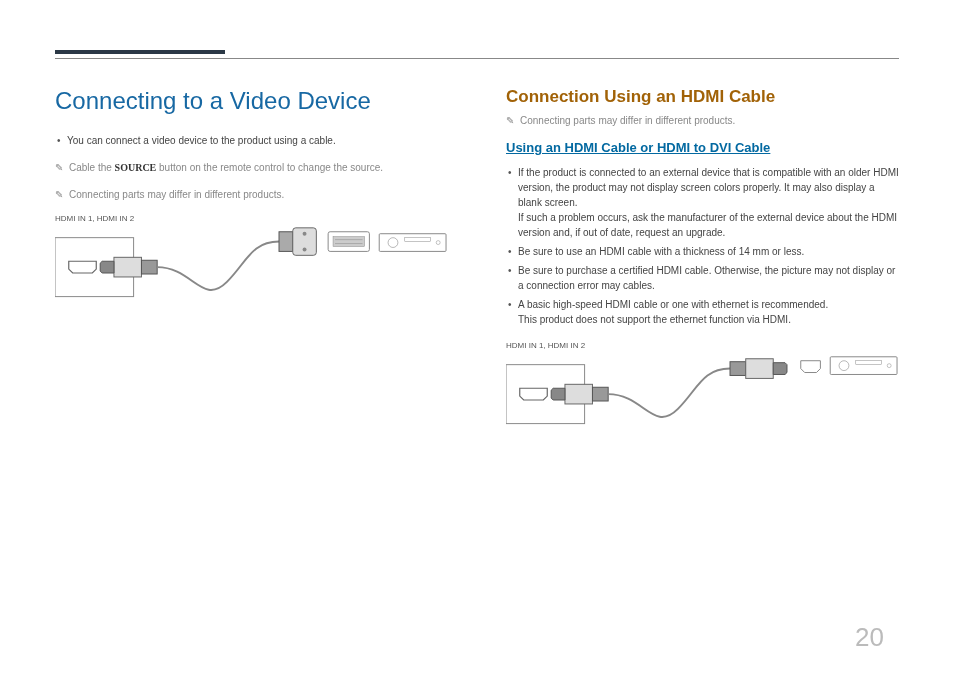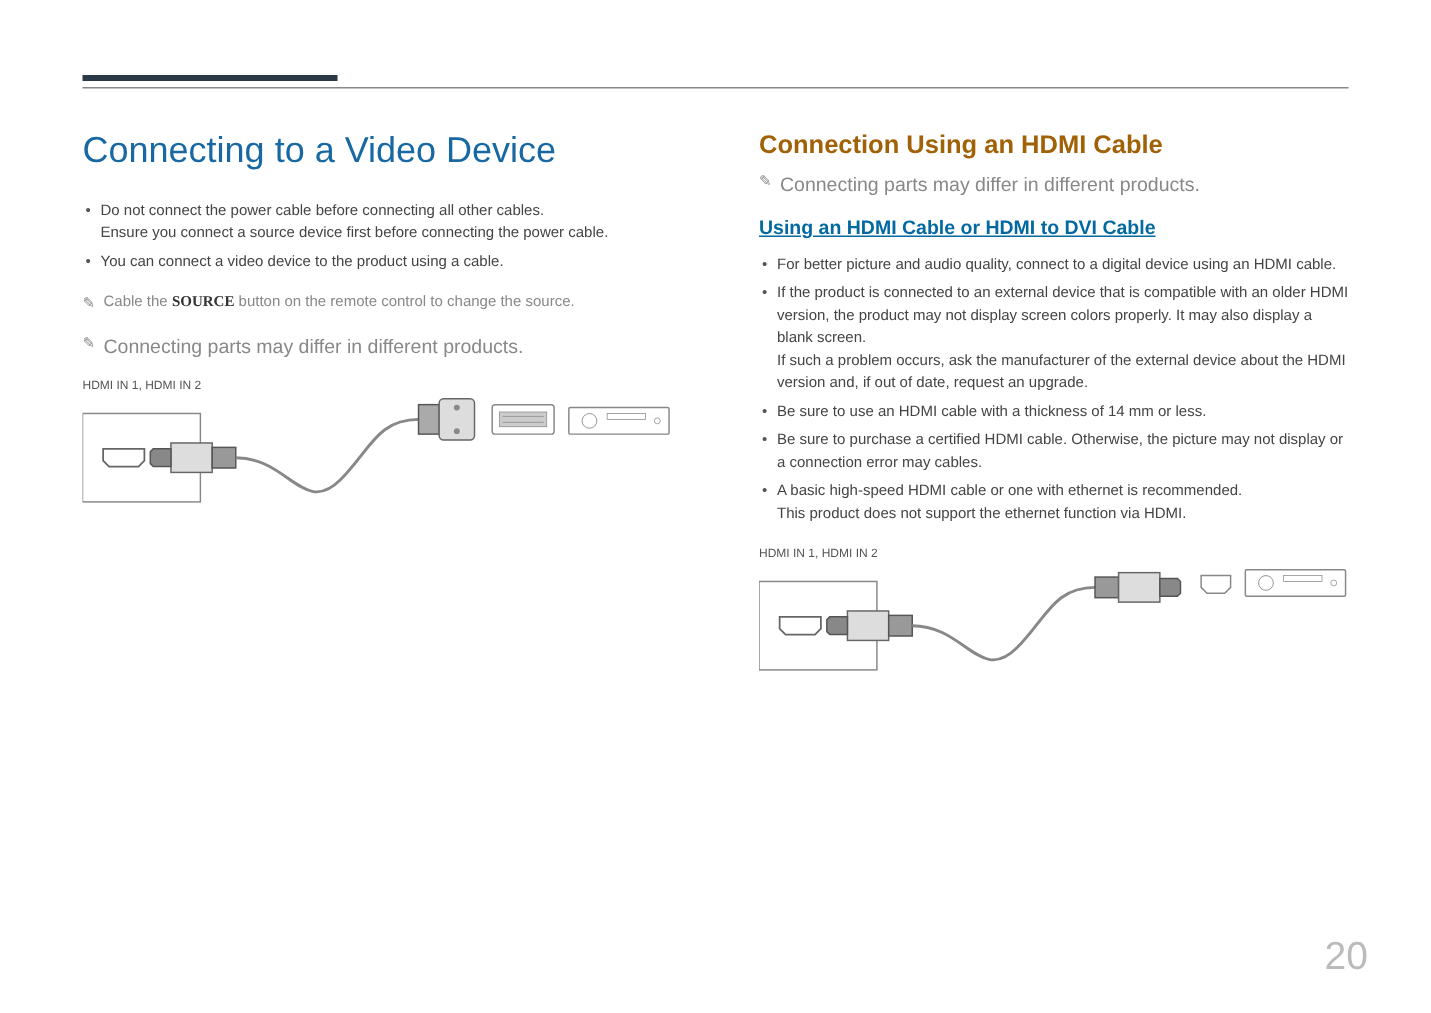--- a/index.html
+++ b/index.html
@@ -83,58 +83,56 @@
 .port-label {
   font-size: 8px;
   color: #555;
   margin-bottom: 4px;
 }
 .diagram {
   width: 100%;
   height: 95px;
 }
 .diagram-note {
-  font-size: 13px;
+  font-size: 10px;
   color: #888;
   padding-left: 14px;
   position: relative;
   margin-bottom: 14px;
 }
 .diagram-note::before {
   content: "✎";
   position: absolute;
   left: 0;
   top: 0;
   font-size: 10px;
   color: #888;
 }
 .page-num {
   position: absolute;
   bottom: 22px;
-  right: 42px;
+  right: 70px;
   font-size: 26px;
   color: #bbb;
   font-weight: 300;
 }
 .strong { font-weight: 600; color: #333; font-family: Liberation Serif, serif; }
 </style>
 </head>
 <body>
 
 <div class="header-rule"></div>
 <div class="full-rule"></div>
 
 <div class="columns">
 
   <div class="col">
     <h1 class="title">Connecting to a Video Device</h1>
 
     <ul class="bullets">
-      <li style="white-space:pre-line">Do not connect the power cable before connecting all other cables.
-Ensure you connect a source device first before connecting the power cable.</li>
       <li>You can connect a video device to the product using a cable.</li>
     </ul>
     <div class="note">
       <span>Cable the </span><span class="strong">SOURCE</span><span> button on the remote control to change the source.</span>
     </div>
 
     <div class="diagram-note">Connecting parts may differ in different products.</div>
 
     <div class="port-label">HDMI IN 1, HDMI IN 2</div>
     <svg class="diagram" viewBox="0 0 400 95">
@@ -174,21 +172,20 @@
     </svg>
   </div>
 
   <div class="col">
     <h2 class="heading2">Connection Using an HDMI Cable</h2>
     <div class="diagram-note">Connecting parts may differ in different products.</div>
 
     <h3 class="heading3">Using an HDMI Cable or HDMI to DVI Cable</h3>
 
     <ul class="bullets">
-      <li>For better picture and audio quality, connect to a digital device using an HDMI cable.</li>
       <li style="white-space:pre-line">If the product is connected to an external device that is compatible with an older HDMI version, the product may not display screen colors properly. It may also display a blank screen.
 If such a problem occurs, ask the manufacturer of the external device about the HDMI version and, if out of date, request an upgrade.</li>
       <li>Be sure to use an HDMI cable with a thickness of 14 mm or less.</li>
       <li>Be sure to purchase a certified HDMI cable. Otherwise, the picture may not display or a connection error may cables.</li>
       <li style="white-space:pre-line">A basic high-speed HDMI cable or one with ethernet is recommended.
 This product does not support the ethernet function via HDMI.</li>
     </ul>
 
     <div class="port-label">HDMI IN 1, HDMI IN 2</div>
     <svg class="diagram" viewBox="0 0 400 95">

